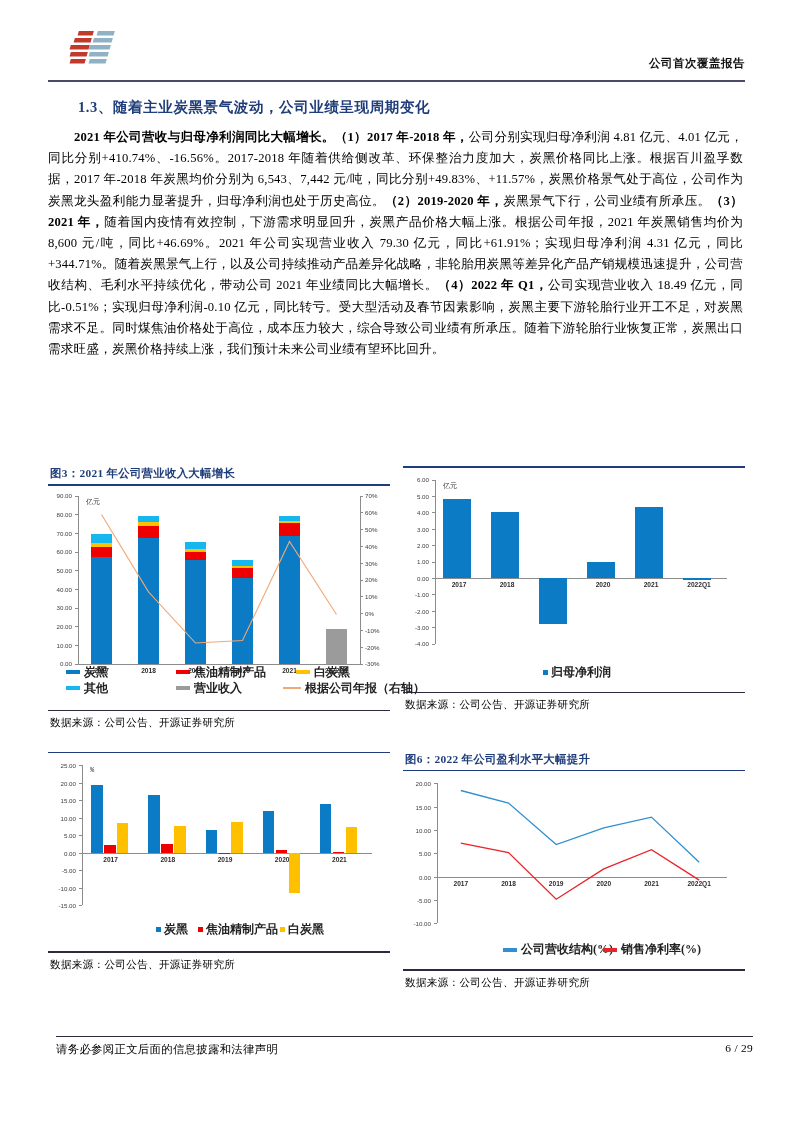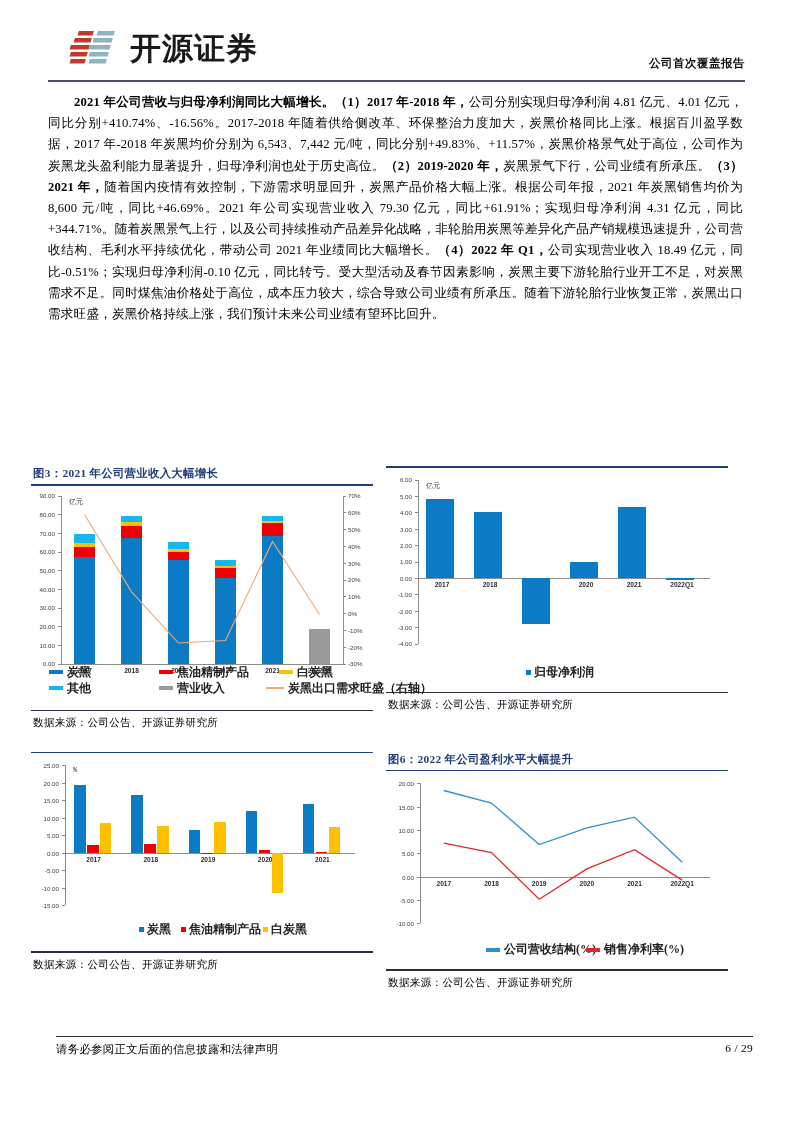--- a/index.html
+++ b/index.html
@@ -27,21 +27,21 @@
   .content { position:absolute; left:48px; top:92px; width:697px; }
   .sec-title { color:#1f3d7a; font-weight:bold; font-size:14.5px;
     letter-spacing:.6px; margin:6px 0 10px 30px; }
   .para { font-size:12.6px; line-height:21.2px; text-align:justify;
     text-justify:inter-ideograph; margin:0 0 0 0; padding:0 2px 0 0;
     letter-spacing:.2px; }
   .para .ind { display:inline-block; width:26px; }
   .b { font-weight:bold; }
 
   
-  .figs { position:absolute; left:31px; top:466px; width:697px; }
+  .figs { position:absolute; left:48px; top:466px; width:697px; }
   .figrow { display:flex; gap:13px; margin-bottom:14px; }
   .fig { width:342px; box-sizing:border-box; }
   .fig-title { color:#1f3d7a; font-weight:bold; font-size:11.4px;
     letter-spacing:.3px; padding:0 0 3px 2px; }
   .fig-rule-top { height:1.6px; background:#1f3d7a; }
   .fig-body { height:224px; position:relative; }
   .fig-body.short { height:198px; }
   .fig-rule-bot { height:1.2px; background:#2b2b40; }
   .fig-src { font-size:10.6px; padding:5px 0 4px 2px; letter-spacing:.3px; }
 
@@ -84,27 +84,27 @@
           <rect x="10" y="18" width="19" height="4.4" fill="#c0392b"></rect>
           <rect x="12" y="25" width="17" height="4.4" fill="#c0392b"></rect>
           <rect x="14" y="32" width="15" height="4.4" fill="#c0392b"></rect>
           <rect x="33" y="4" width="17" height="4.4" fill="#8fb2c4"></rect>
           <rect x="31" y="11" width="19" height="4.4" fill="#8fb2c4"></rect>
           <rect x="29" y="18" width="21" height="4.4" fill="#8fb2c4"></rect>
           <rect x="31" y="25" width="19" height="4.4" fill="#8fb2c4"></rect>
           <rect x="33" y="32" width="17" height="4.4" fill="#8fb2c4"></rect>
         </g>
       </svg>
-      <span class="logo-text">开源证券</span>
     </div>
     <div class="header-right">公司首次覆盖报告</div>
     <div class="header-rule"></div>
   </div>
 
   <div class="content">
+    <div class="sec-title">1.3、随着主业炭黑景气波动，公司业绩呈现周期变化</div>
     <p class="para"><span class="ind"></span><span class="b">2021 年公司营收与归母净利润同比大幅增长。（1）2017 年-2018 年，</span><span>公司分别实现归母净利润 4.81 亿元、4.01 亿元，同比分别+410.74%、-16.56%。2017-2018 年随着供给侧改革、环保整治力度加大，炭黑价格同比上涨。根据百川盈孚数据，2017 年-2018 年炭黑均价分别为 6,543、7,442 元/吨，同比分别+49.83%、+11.57%，炭黑价格景气处于高位，公司作为炭黑龙头盈利能力显著提升，归母净利润也处于历史高位。</span><span class="b">（2）2019-2020 年，</span><span>炭黑景气下行，公司业绩有所承压。</span><span class="b">（3）2021 年，</span><span>随着国内疫情有效控制，下游需求明显回升，炭黑产品价格大幅上涨。根据公司年报，2021 年炭黑销售均价为 8,600 元/吨，同比+46.69%。2021 年公司实现营业收入 79.30 亿元，同比+61.91%；实现归母净利润 4.31 亿元，同比+344.71%。随着炭黑景气上行，以及公司持续推动产品差异化战略，非轮胎用炭黑等差异化产品产销规模迅速提升，公司营收结构、毛利水平持续优化，带动公司 2021 年业绩同比大幅增长。</span><span class="b">（4）2022 年 Q1，</span><span>公司实现营业收入 18.49 亿元，同比-0.51%；实现归母净利润-0.10 亿元，同比转亏。受大型活动及春节因素影响，炭黑主要下游轮胎行业开工不足，对炭黑需求不足。同时煤焦油价格处于高位，成本压力较大，综合导致公司业绩有所承压。随着下游轮胎行业恢复正常，炭黑出口需求旺盛，炭黑价格持续上涨，我们预计未来公司业绩有望环比回升。</span></p>
   </div>
 
   <div class="figs">
 
     <div class="figrow">
 
       <div class="fig">
         <div class="fig-title"><span>图3：</span><span>2021 年公司营业收入大幅增长</span></div>
         <div class="fig-rule-top"></div>
@@ -201,21 +201,21 @@
               <div class="lg-item" style="left: 18px; top: 194px;">
                 <span class="lg-swatch" style="background: rgb(22, 183, 239);"></span>
                 <span class="lg-txt">其他</span>
               </div>
               <div class="lg-item" style="left: 128px; top: 194px;">
                 <span class="lg-swatch" style="background: rgb(155, 155, 155);"></span>
                 <span class="lg-txt">营业收入</span>
               </div>
               <div class="lg-item" style="left: 235px; top: 194px;">
                 <span class="lg-swatch line" style="background: rgb(240, 168, 120);"></span>
-                <span class="lg-txt">炭黑出口需求旺盛（右轴）</span>
+                <span class="lg-txt">根据公司年报（右轴）</span>
               </div>
             </div>
         </div>
         <div class="fig-rule-bot"></div>
         <div class="fig-src">数据来源：公司公告、开源证券研究所</div>
       </div>
 
       <div class="fig">
         <div class="fig-rule-top"></div>
         <div class="fig-body">

